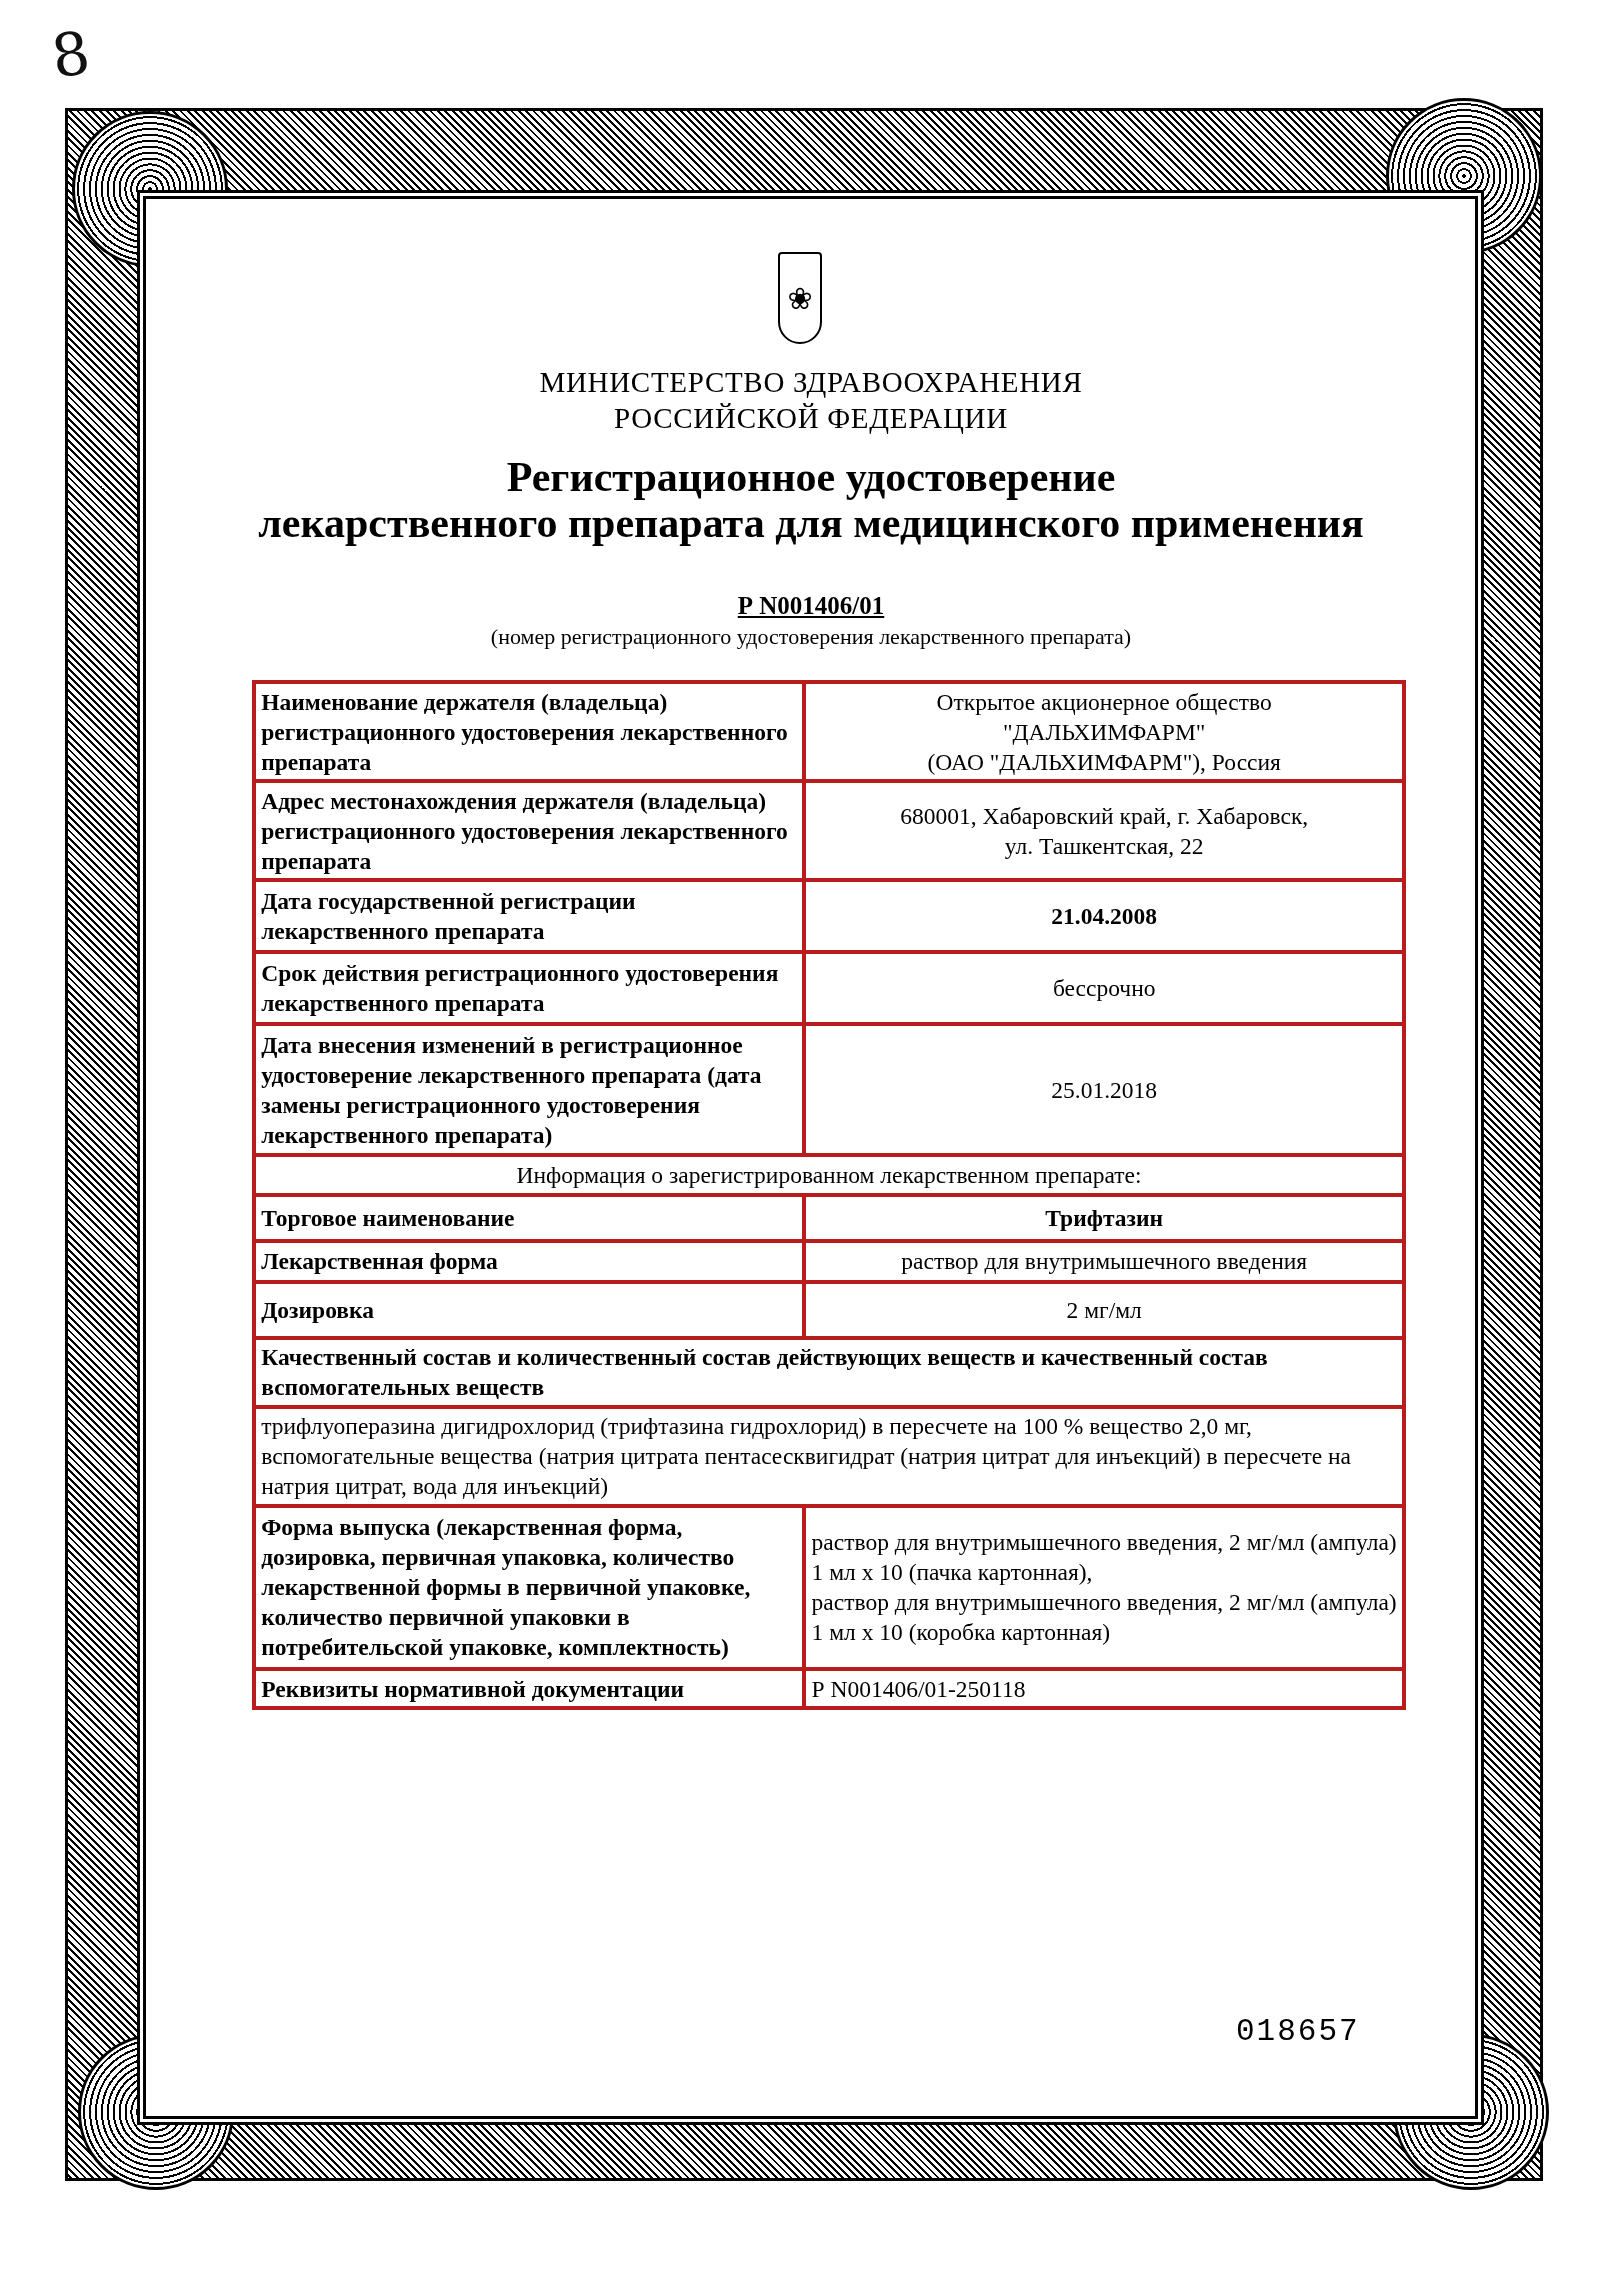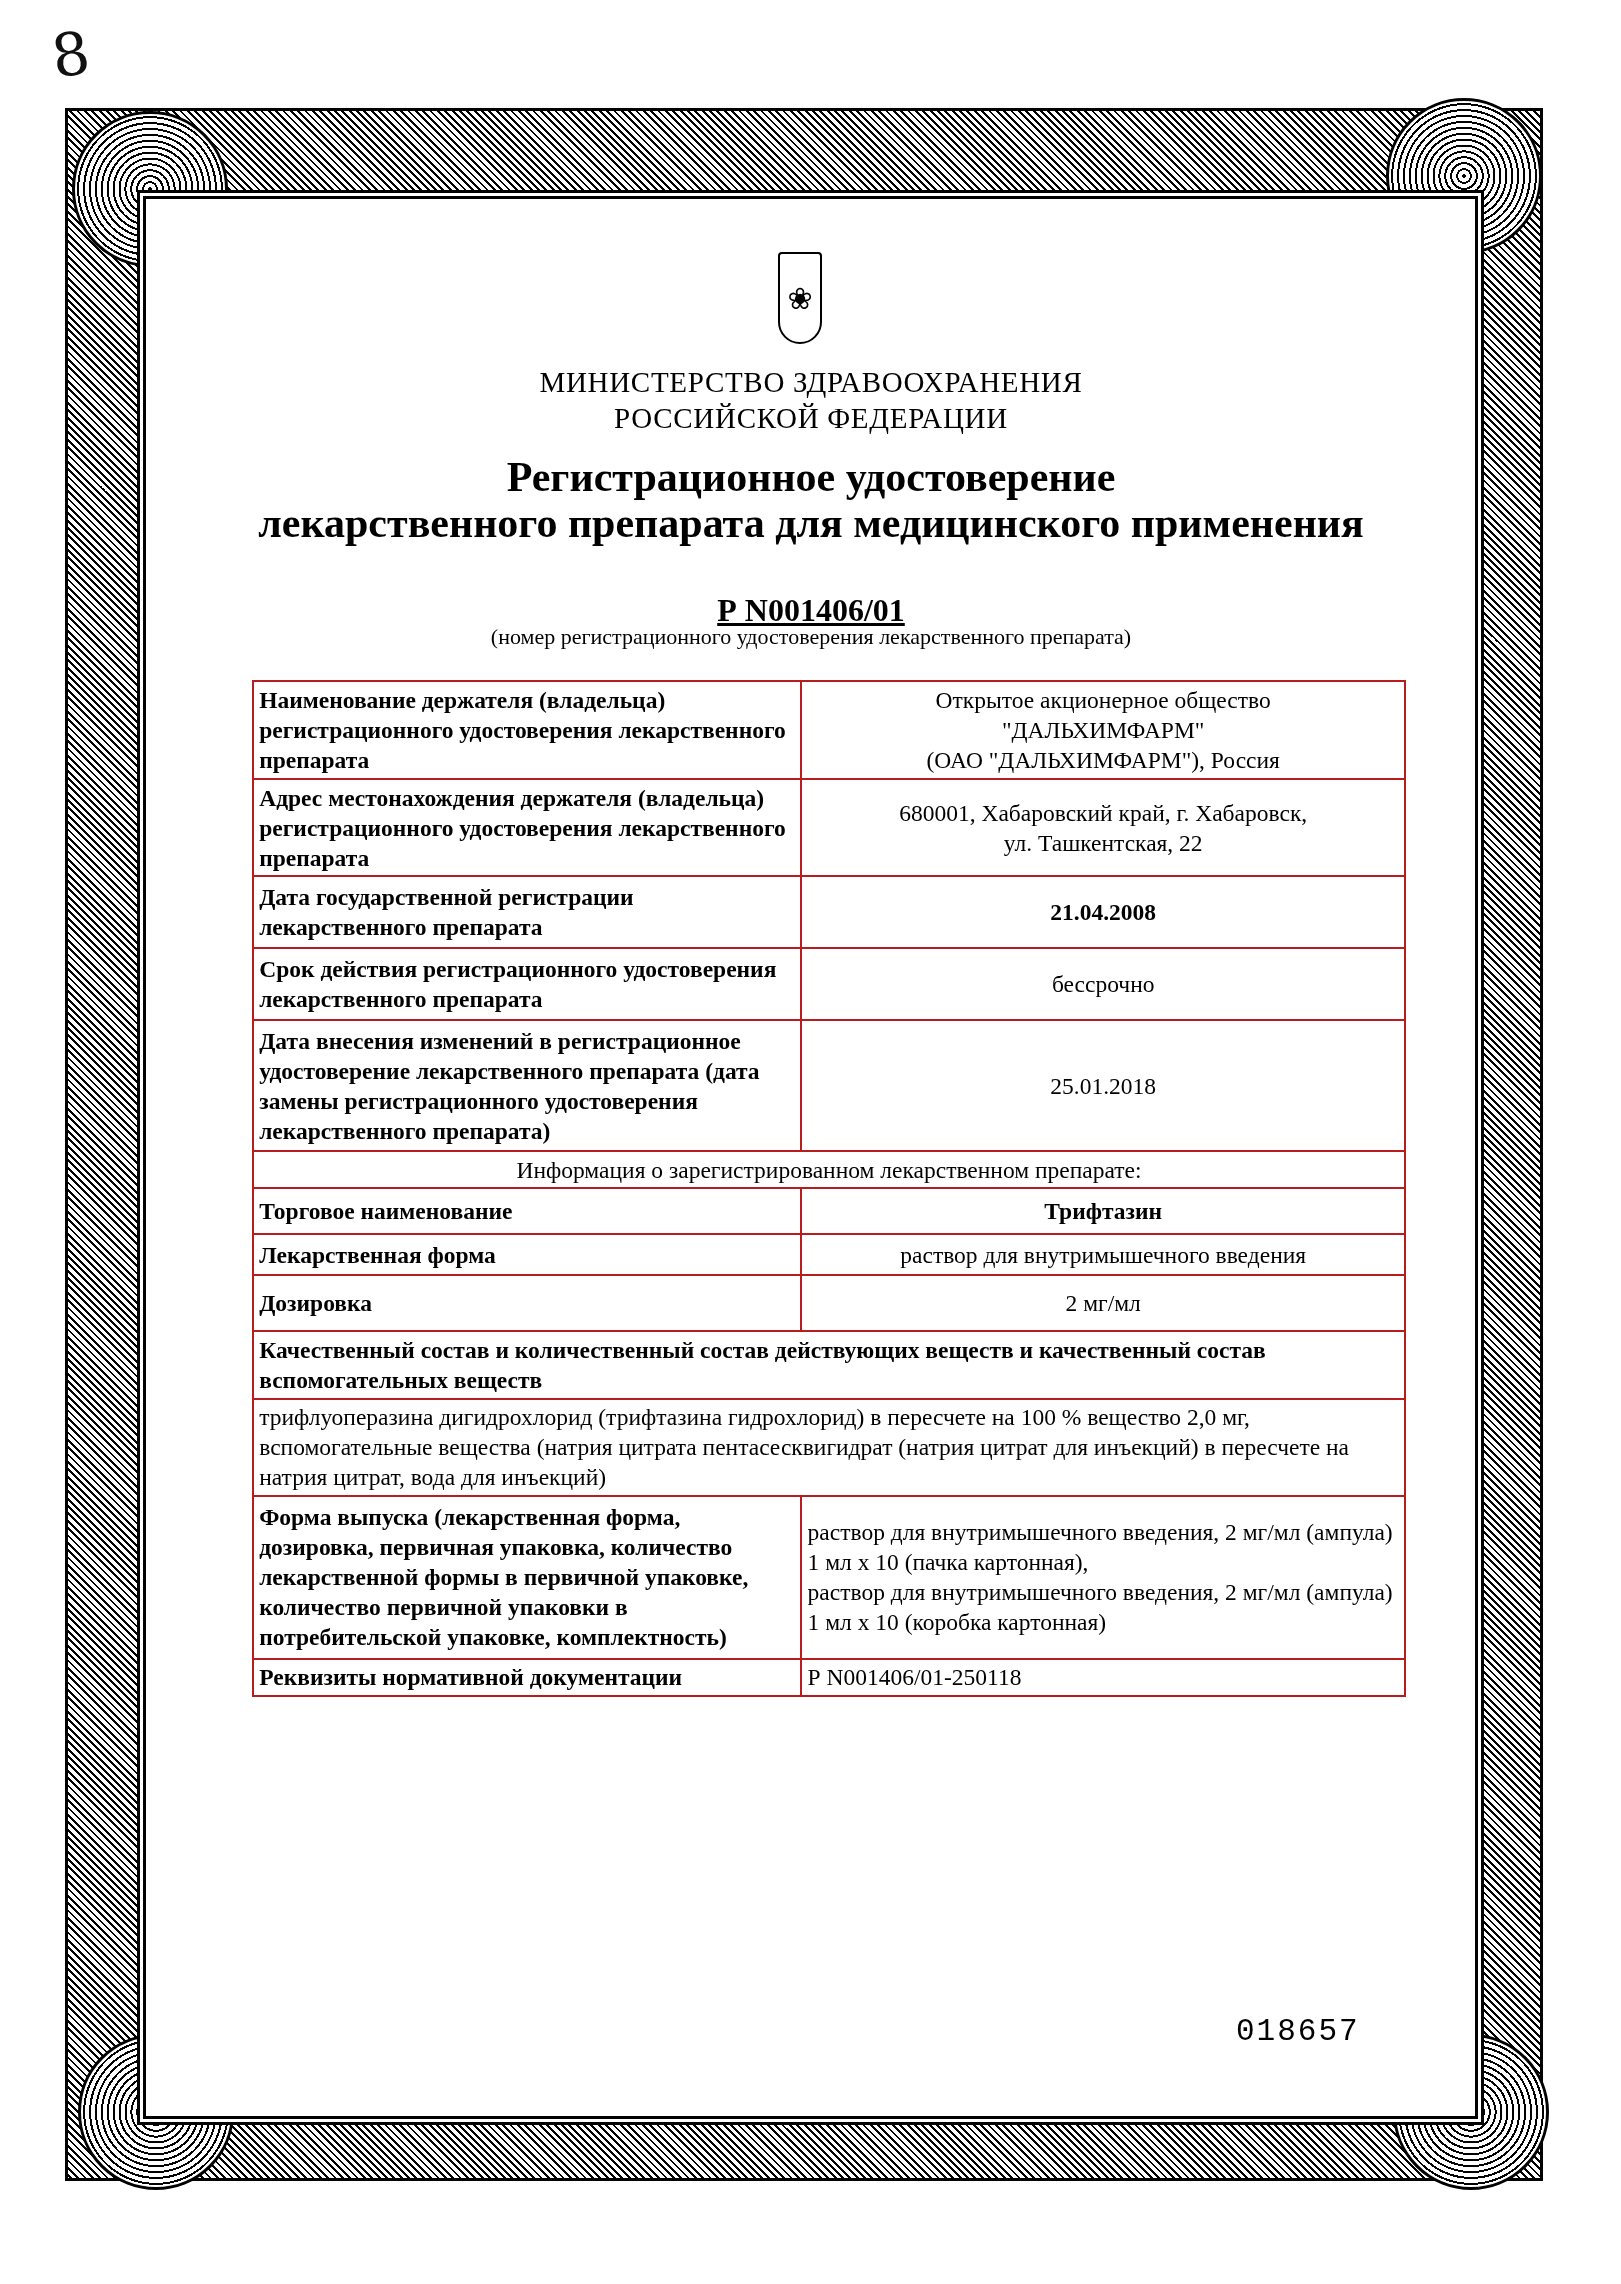--- a/index.html
+++ b/index.html
@@ -42,31 +42,31 @@
   .ministry {
     position: absolute; left: 0; width: 1622px; text-align: center;
     font-size: 29px; letter-spacing: 0.7px; line-height: 38px;
   }
   .title {
     position: absolute; left: 0; width: 1622px; text-align: center;
     font-size: 42px; font-weight: bold; line-height: 52px;
   }
   .regnum {
     position: absolute; left: 0; width: 1622px; text-align: center; top: 592px;
-    font-size: 32px; font-weight: bold; text-decoration: underline;
+    font-size: 25px; font-weight: bold; text-decoration: underline;
   }
   .regnum-caption {
     position: absolute; left: 0; width: 1622px; text-align: center; top: 624px;
     font-size: 22px;
   }
   table.reg {
     position: absolute; left: 252px; top: 680px; width: 1154px;
     border-collapse: collapse; font-size: 23.5px; line-height: 30px;
   }
-  table.reg td { border: 2px solid #b91c1c; padding: 2.6px 5.2px; vertical-align: middle; }
+  table.reg td { border: 4px solid #b91c1c; padding: 2.6px 5.2px; vertical-align: middle; }
   td.lbl { width: 536px; font-weight: bold; text-align: left; }
   td.val { text-align: center; }
   td.val.bold { font-weight: bold; }
   td.full-center { text-align: center; }
   td.full-bold { font-weight: bold; text-align: left; }
   td.full { text-align: left; }
   td.val.left { text-align: left; }
   .serial {
     position: absolute; left: 1236px; top: 2014px; font-size: 31px;
     font-family: "Liberation Mono", "DejaVu Sans Mono", monospace; letter-spacing: 2px;

